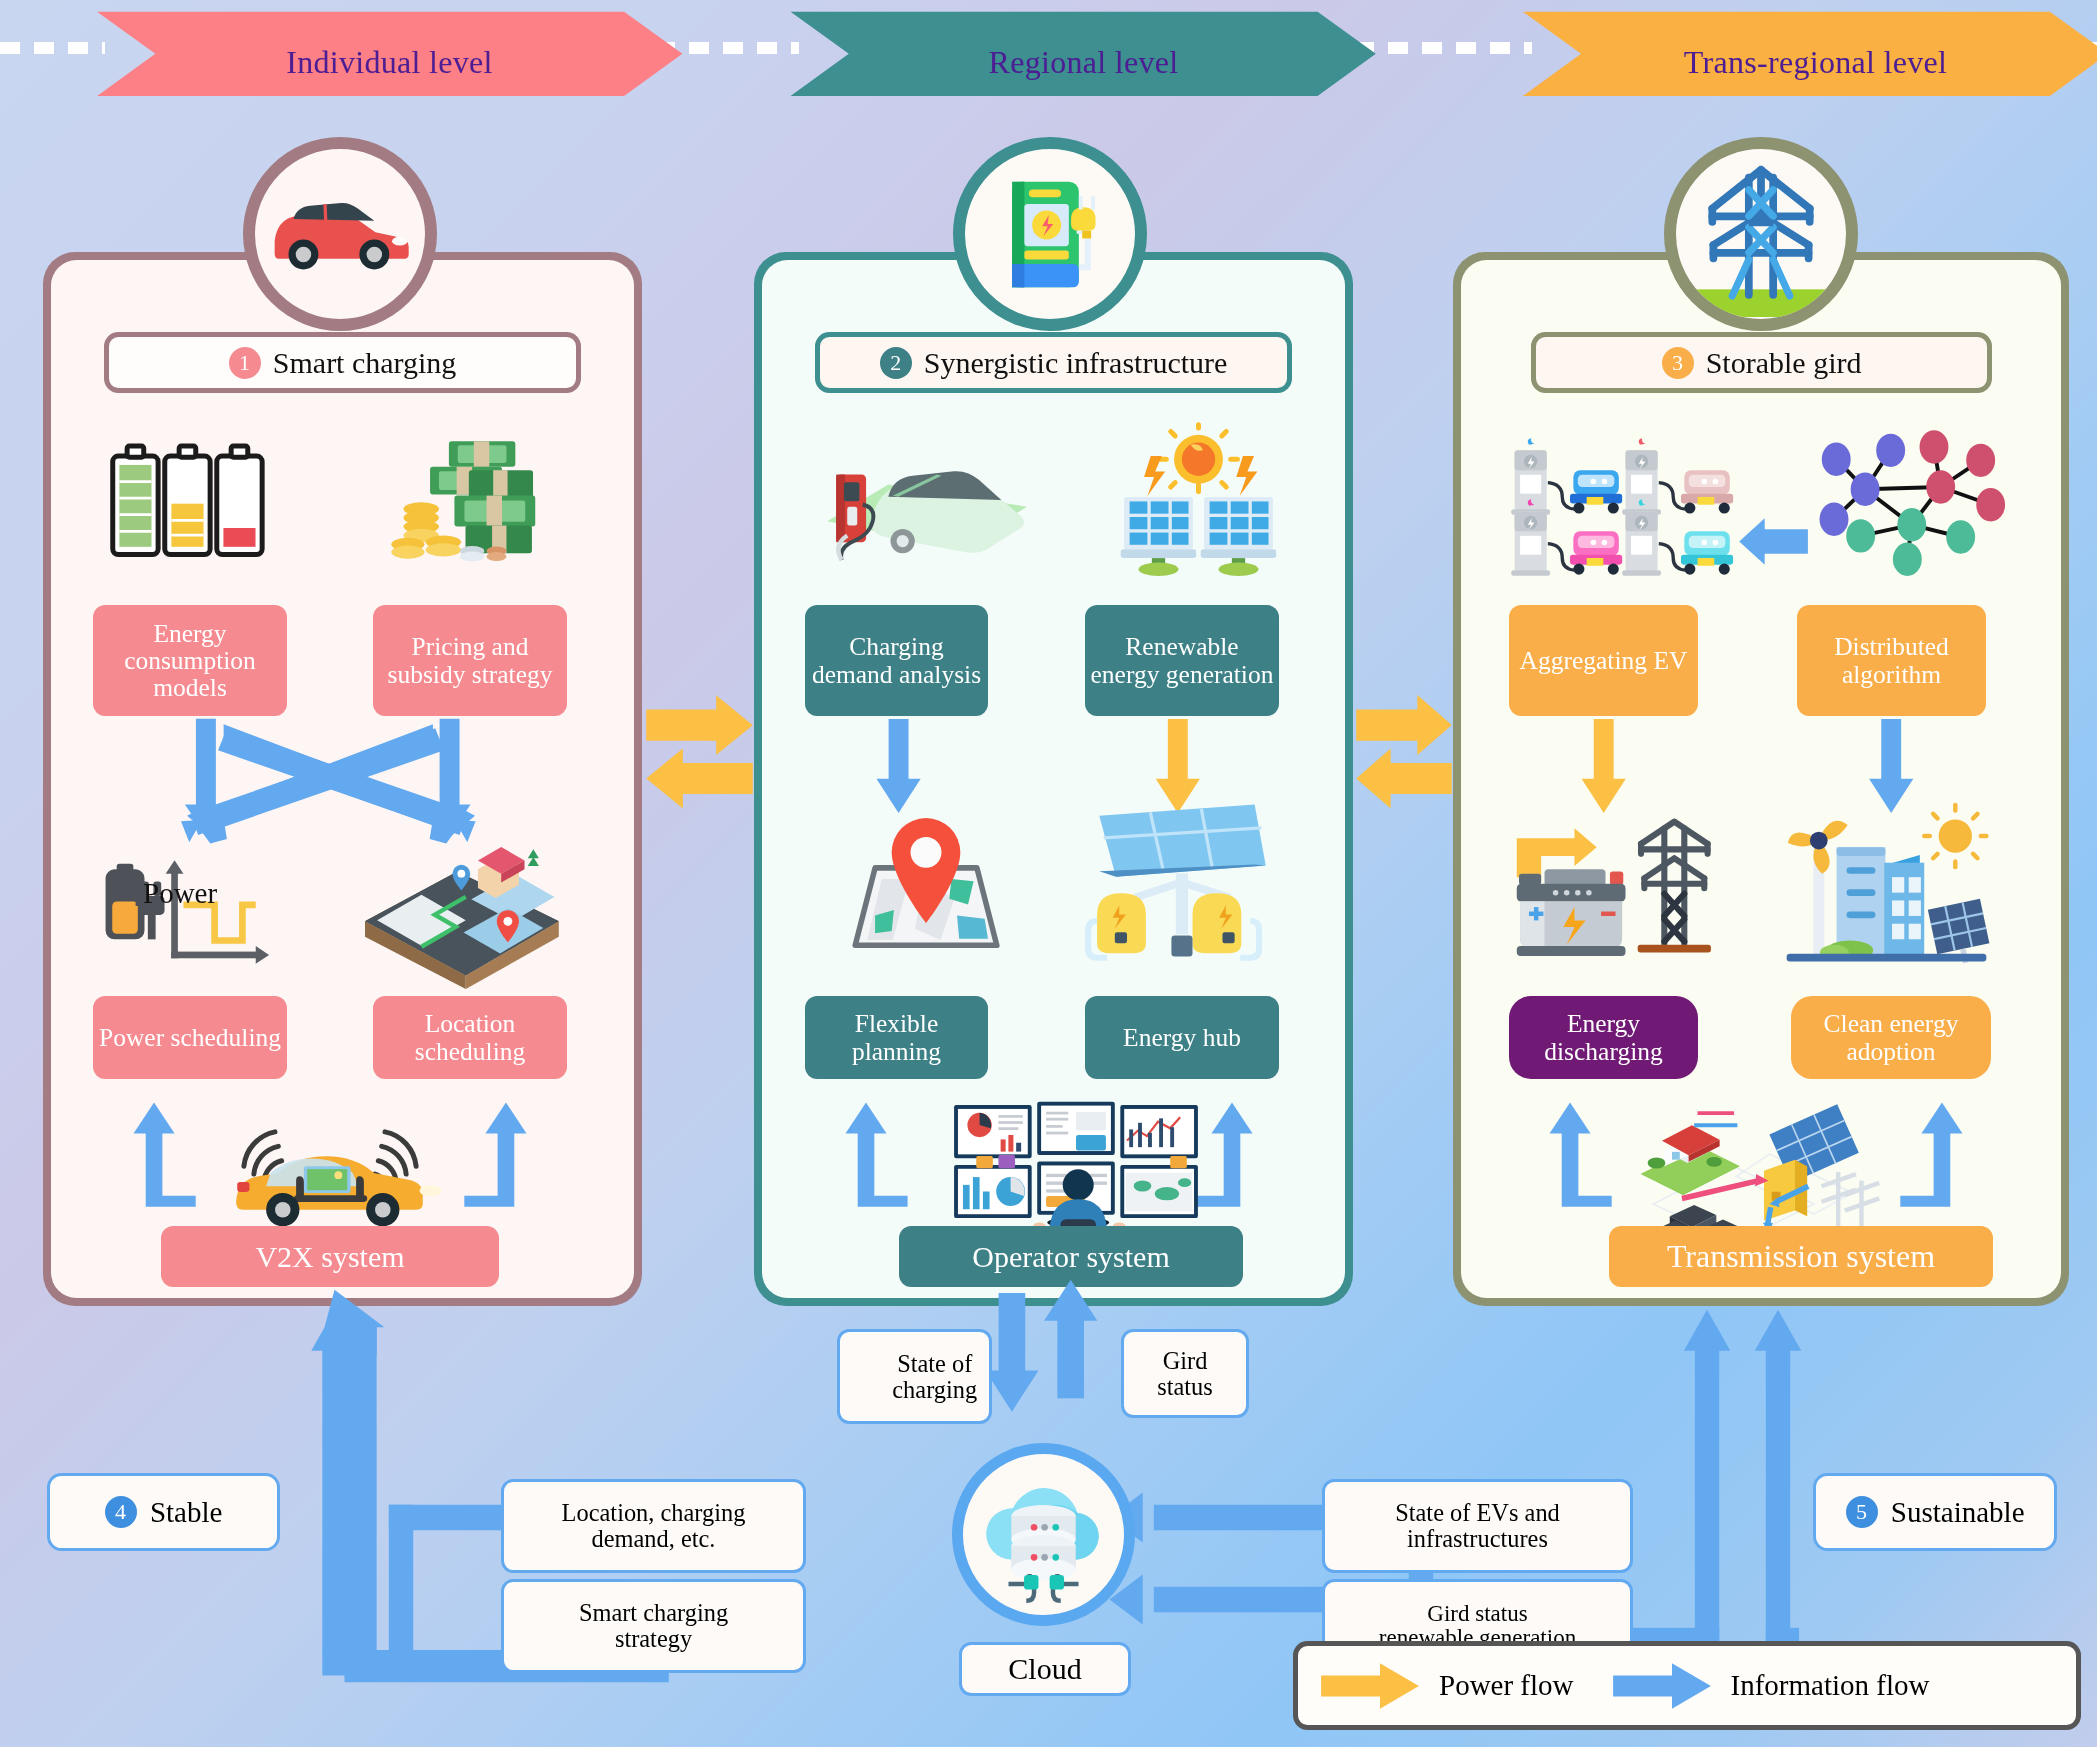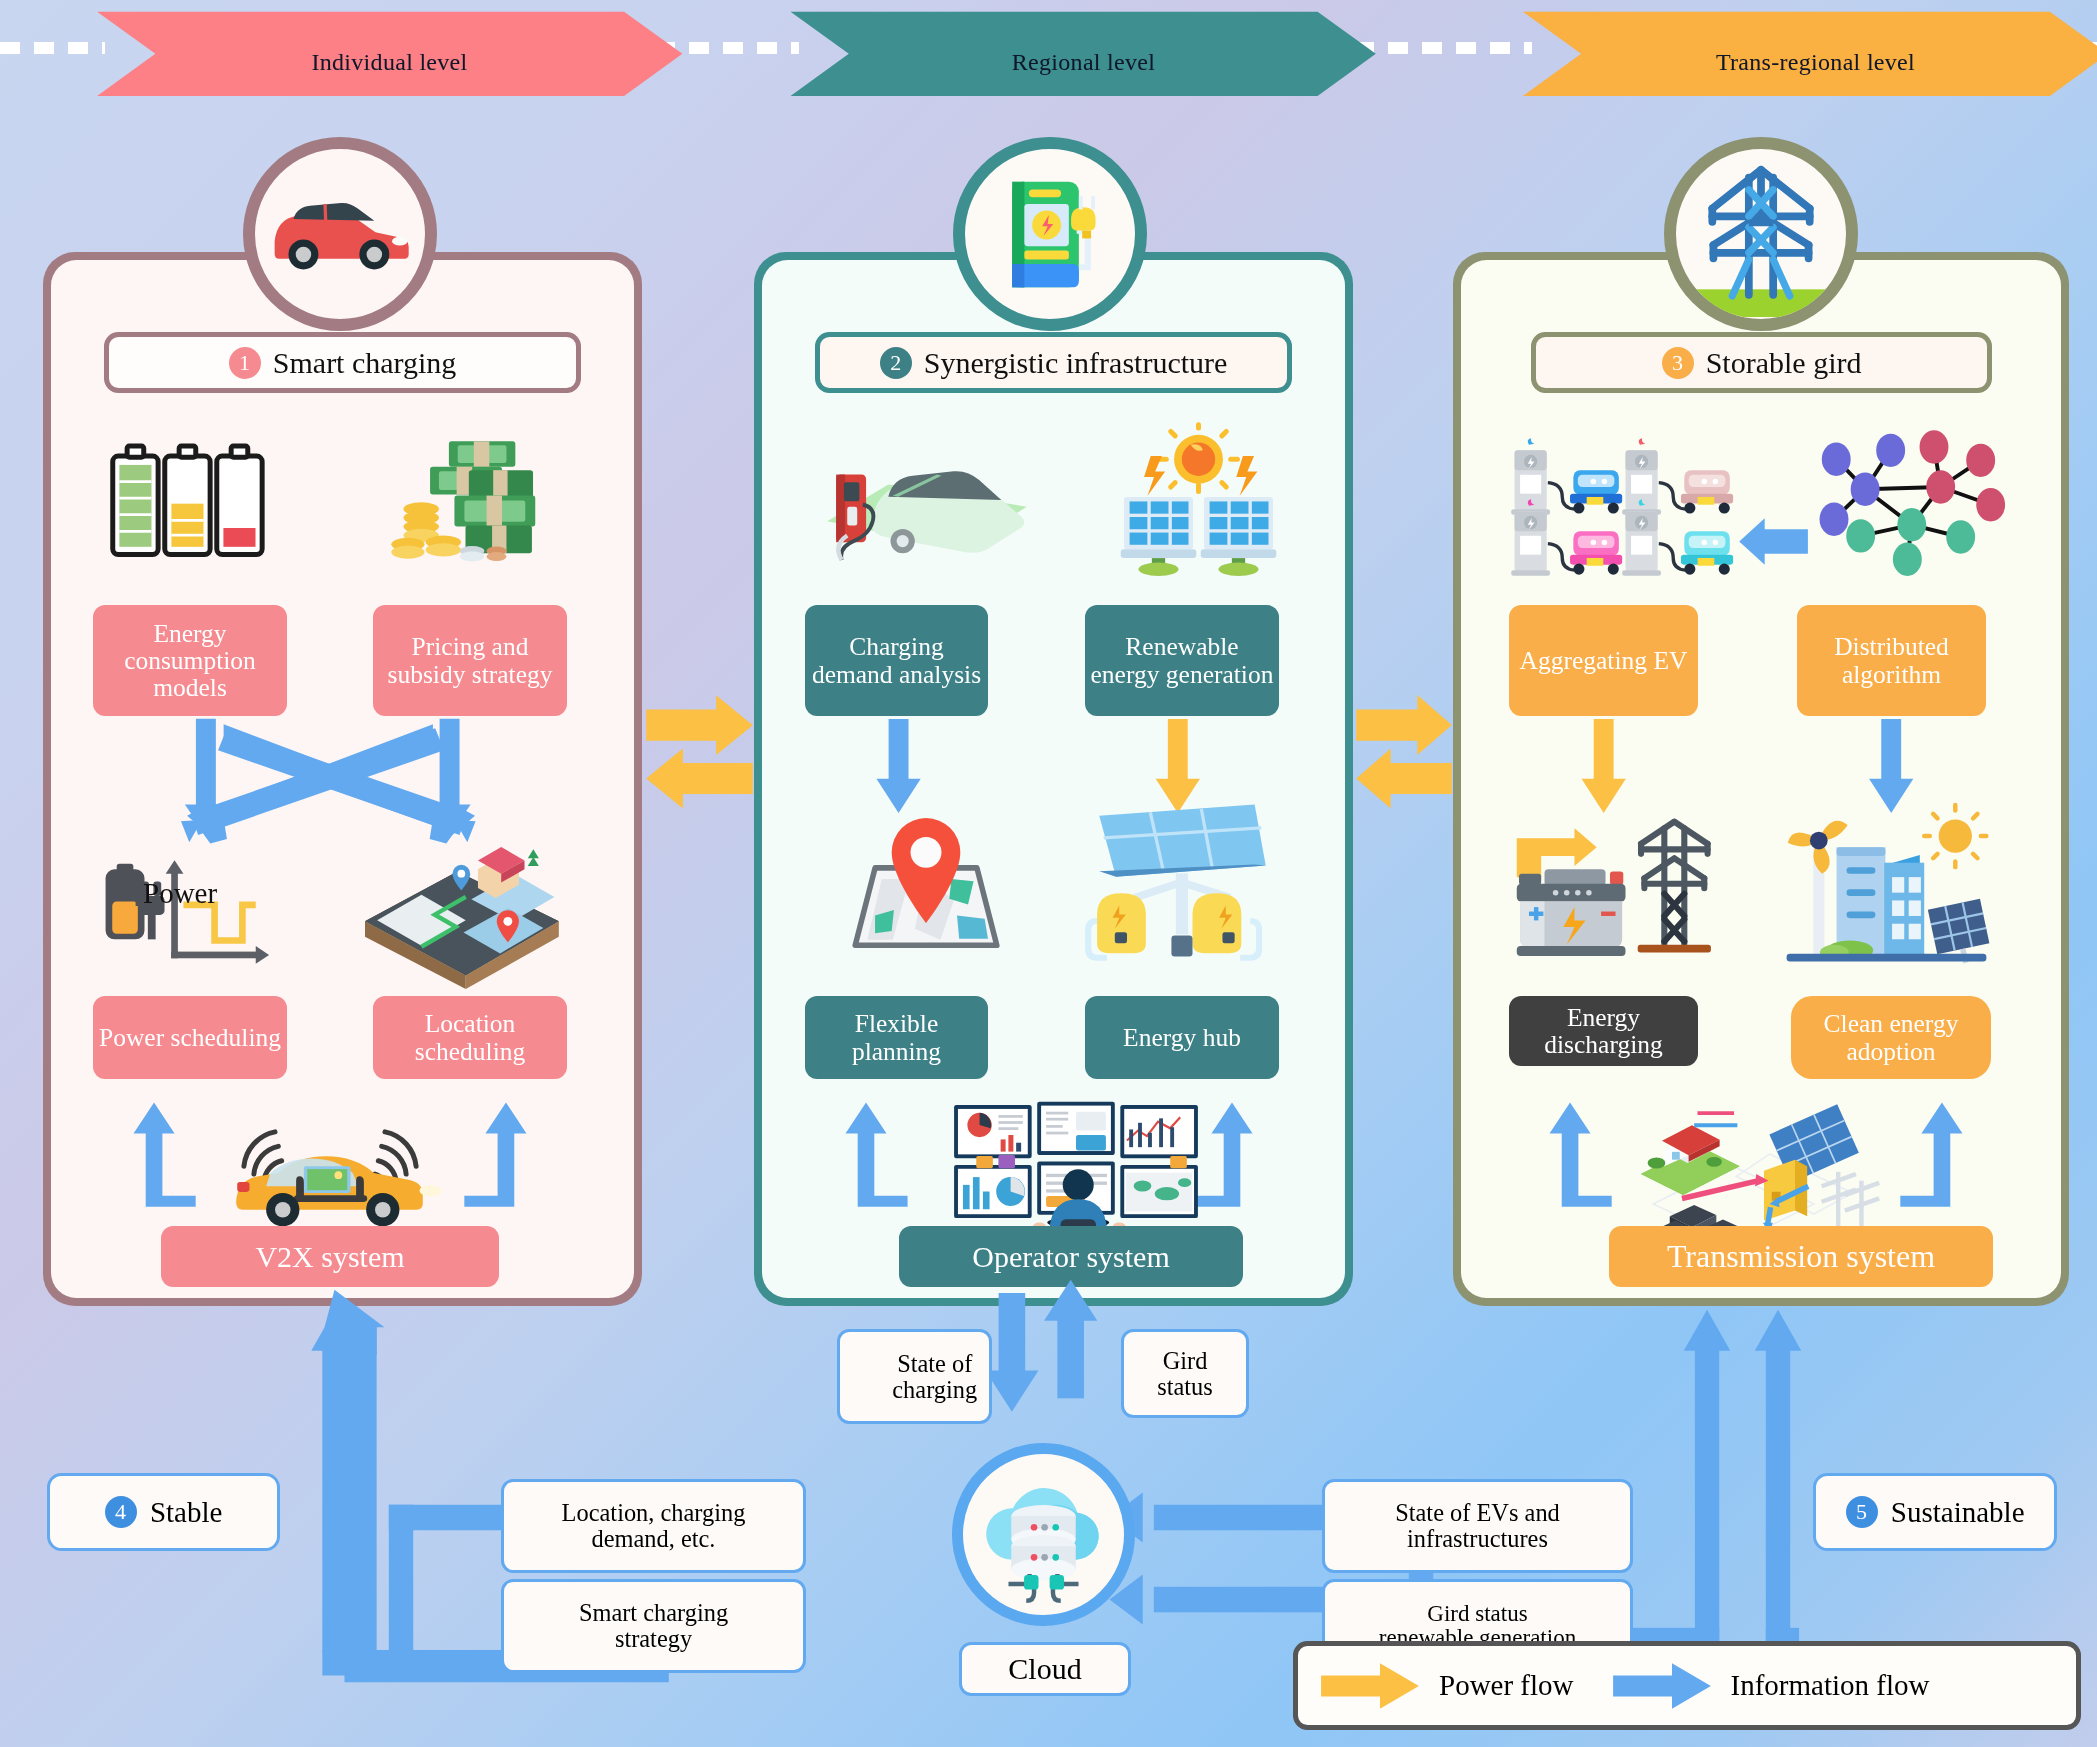--- a/index.html
+++ b/index.html
@@ -7,21 +7,21 @@
     width:2097px;height:1747px;overflow:hidden;position:relative;
     font-family:"Liberation Serif",serif;
     background:linear-gradient(135deg,#c9d6f0 0%,#c8d3ef 18%,#cbc9e8 34%,#bfd0ef 48%,#a8cdf3 62%,#8fc6f6 78%,#9ec9f2 90%,#c2cdec 100%);
   }
 
   
   .banner-row{position:absolute;left:0;top:5.5px;width:2097px;height:89px;}
   .dash{position:absolute;height:12.2px;background:
       repeating-linear-gradient(to right,#ffffff 0 20px,transparent 20px 34px);}
   .chev{position:absolute;height:103px;display:flex;align-items:center;justify-content:center;
-        color:#0f172a;font-size:24px;letter-spacing:0.3px;}
+        color:#4c1d95;font-size:32px;letter-spacing:0.3px;}
   .chev span{position:relative;z-index:2;text-shadow:0 0 1.1px rgba(0,0,0,.08);}
 
   
   .panel{position:absolute;border-radius:32px;box-sizing:border-box;}
   .panel .inner{position:absolute;inset:7.8px;border-radius:25.5px;}
 
   .circ{position:absolute;border-radius:50%;box-sizing:border-box;overflow:hidden;
         display:flex;align-items:center;justify-content:center;}
 
   .tagbox{position:absolute;box-sizing:border-box;border-radius:14.4px;display:flex;
@@ -781,21 +781,21 @@
           <line x1="272" y1="234" x2="368" y2="234"></line>
         </g>
       <rect x="314" y="262" width="10" height="26" fill="#c9d6e2"></rect>
     </g>
     <ellipse cx="124" cy="262" rx="42" ry="18" fill="#7fc24b"></ellipse>
     <ellipse cx="96" cy="266" rx="26" ry="14" fill="#96d061"></ellipse>
     <rect x="10" y="268" width="360" height="14" rx="6" fill="#3f6ea8"></rect>
   </svg>
 </div>
 
-<div class="chip" style="left:1509px;top:996px;width:189px;height:70px;background:#404040;">
+<div class="chip" style="left:1509px;top:996px;width:189px;height:83px;background:#701a75;border-radius:22px;">
   <span>Energy discharging</span>
   </div>
 <div class="chip" style="left:1791px;top:996px;width:200px;height:83px;background:#f9ae4a;border-radius:21px;">
   <span>Clean energy adoption</span>
   </div>
 
 <svg class="noevt" style="position:absolute;left:1509px;top:1090px;" width="494" height="117" viewBox="0 0 890 210">
   <g fill="#63a9f0">
     <path d="M95 210 H185 V190 H125 V78 h22 L110 22 L73 78 h22 V190 H95z"></path>
     <path d="M795 210 H705 V190 H765 V78 h-22 L780 22 L817 78 h-22 V190 H795z"></path>

